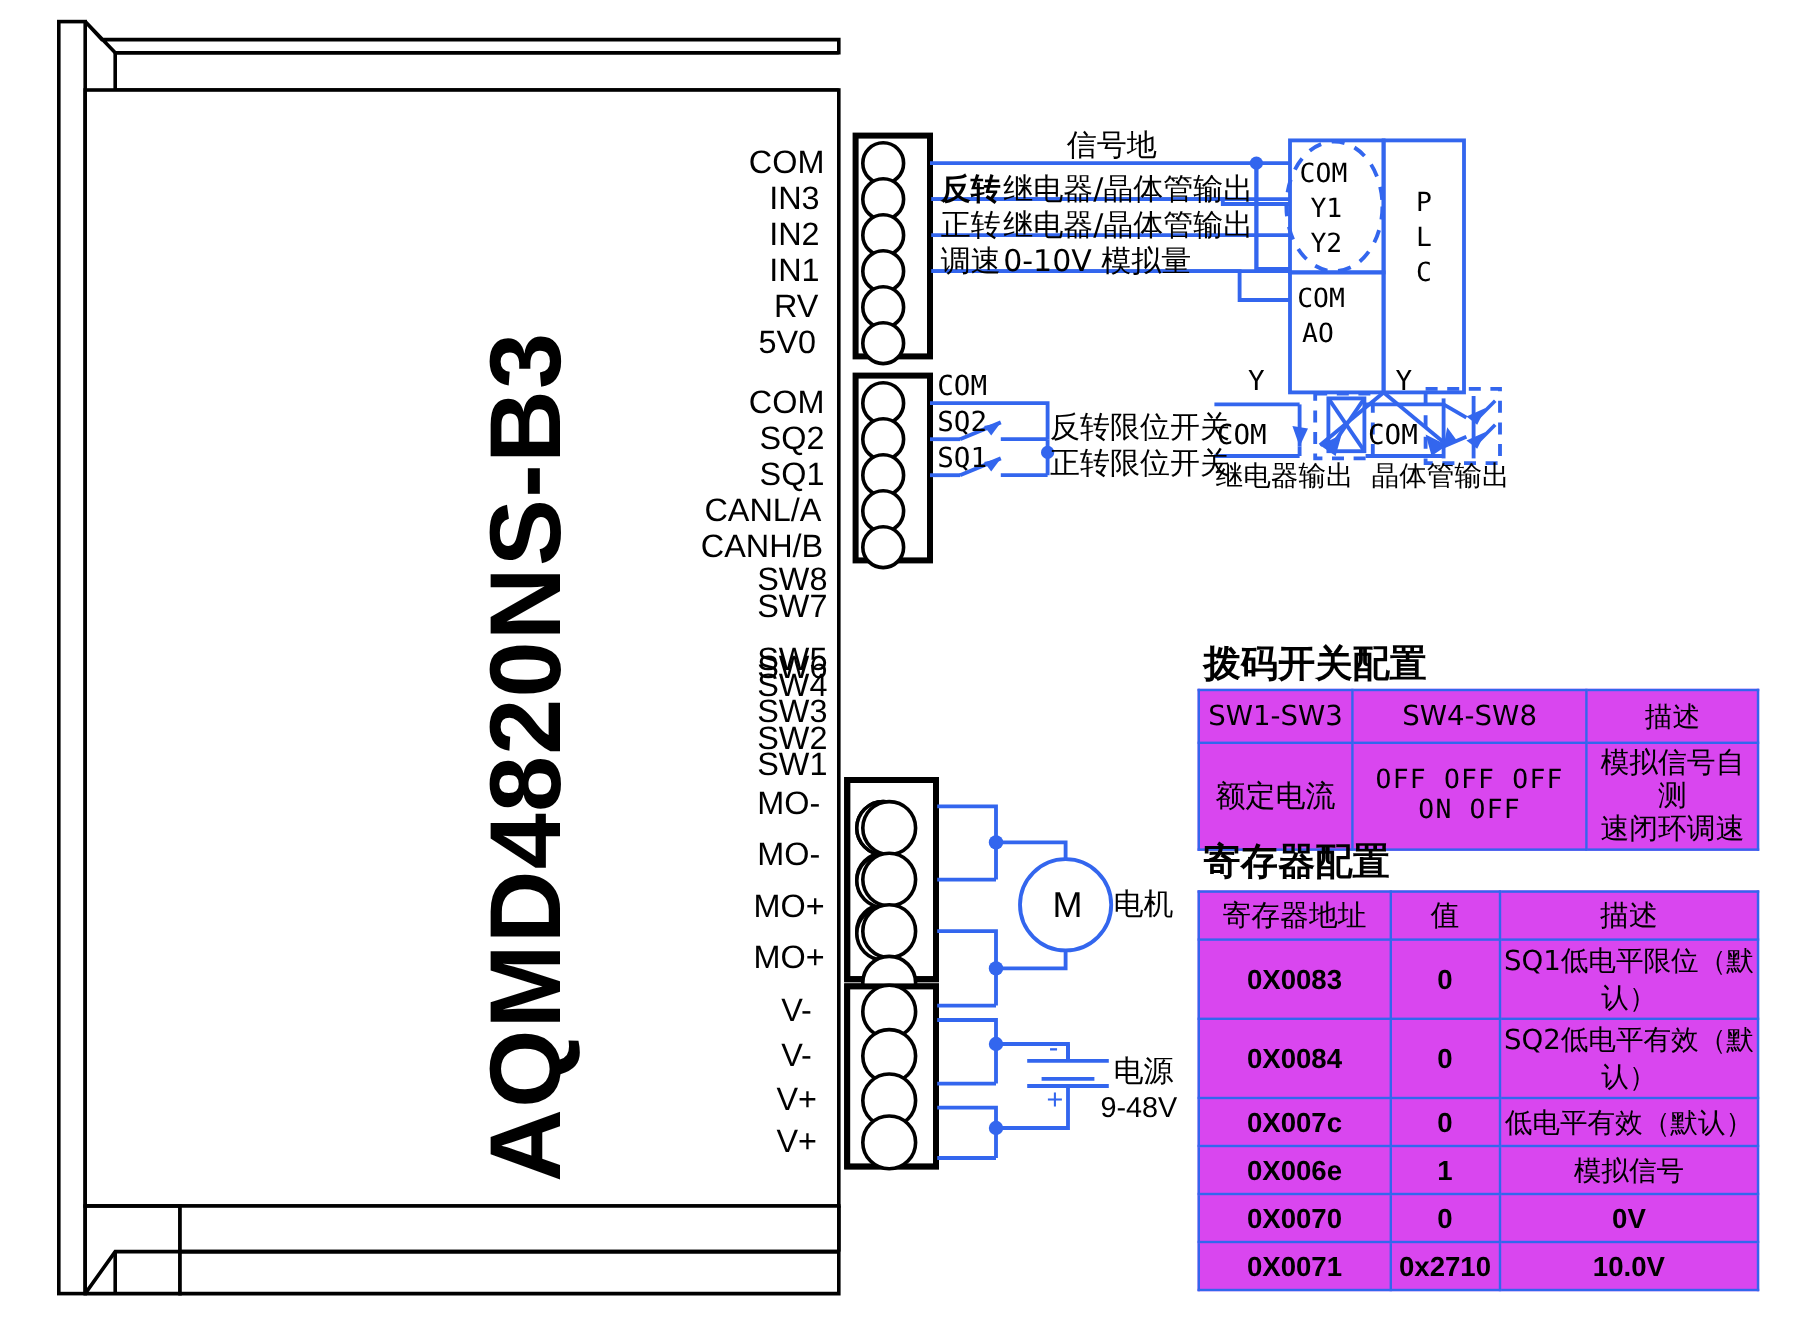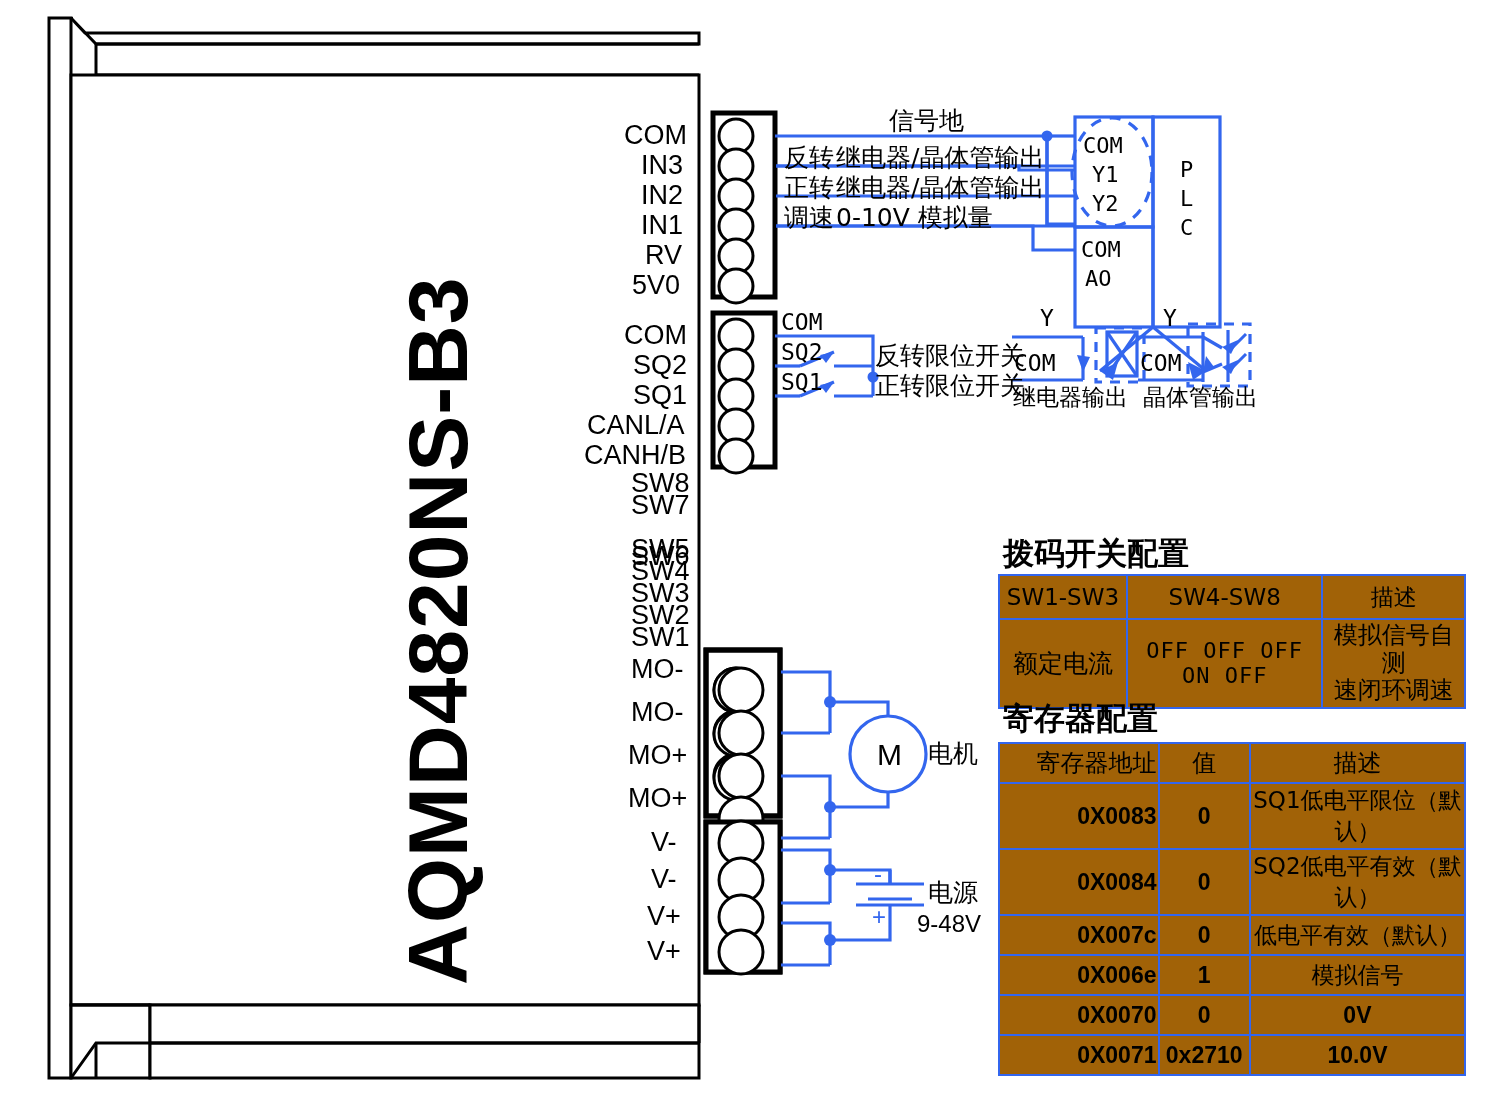--- a/index.html
+++ b/index.html
@@ -9,35 +9,35 @@
   svg.layer{position:absolute;left:0;top:0;width:1500px;height:1101px;overflow:visible;}
   .txt{position:absolute;white-space:nowrap;line-height:1;}
   .pinlbl{font-size:27px;letter-spacing:0px;}
   .wirelbl-mono{font-size:23px;font-family:"DejaVu Sans Mono","Liberation Mono",monospace;}
   .plclbl{font-size:22px;font-family:"DejaVu Sans Mono","Liberation Mono",monospace;}
   .cn{font-size:25px;font-family:"DejaVu Sans","Liberation Sans",sans-serif;}
   .cn-sm{font-size:23px;font-family:"DejaVu Sans","Liberation Sans",sans-serif;}
   .sect-title{font-size:31px;font-weight:bold;font-family:"DejaVu Sans","Liberation Sans",sans-serif;}
   .devname{position:absolute;font-size:84px;font-weight:bold;letter-spacing:1px;
            transform-origin:0 0;transform:rotate(-90deg);}
-  table.cfg{position:absolute;border-collapse:collapse;background:#a16207;}
+  table.cfg{position:absolute;border-collapse:collapse;background:#d946ef;}
   table.cfg td{border:2px solid #3366ee;text-align:center;vertical-align:middle;
                font-family:"DejaVu Sans","Liberation Sans",sans-serif;}
   .hdr td{font-size:23px;padding:4px 2px;}
   .dipw{width:468px;}
   .dipw td{height:34px;}
   .dipw .c0{width:126px;}
   .dipw .c1{width:198px;}
   .dipw .c2{width:144px;}
   .dipw .mono{font-family:"DejaVu Sans Mono","Liberation Mono",monospace;font-size:22px;letter-spacing:1px;margin-left:24px;}
   .dipw .big{font-size:25px;}
   .dipw .two{font-size:24px;line-height:1.15;padding:2px;}
   .regw{width:468px;}
   .regw td{height:36px;font-size:23px;}
-  .regw .rc0{width:160px;text-align:right;}
+  .regw .rc0{width:160px;}
   .regw .rc1{width:88px;}
   .regw .rc2{width:220px;}
   .regw .bold{font-weight:bold;font-family:"Liberation Sans","DejaVu Sans",sans-serif;}
   .hdrrow td{font-size:24px;}
 </style>
 </head>
 <body>
 
 <div class="stage">
 
@@ -297,21 +297,21 @@
 
   <div>
     <div class="txt pinlbl" style="left:651px;top:829px;">V-</div>
     <div class="txt pinlbl" style="left:651px;top:866px;">V-</div>
     <div class="txt pinlbl" style="left:647px;top:903px;">V+</div>
     <div class="txt pinlbl" style="left:647px;top:938px;">V+</div>
   </div>
 
   <div class="txt cn" style="left:889px;top:108px;">信号地</div>
 
-  <div class="txt cn" style="left:784px;top:145px;">反转</div>
+  <div class="txt cn" style="left:784px;top:145px;font-weight:bold;">反转</div>
   <div class="txt cn" style="left:836px;top:145px;">继电器/晶体管输出</div>
 
   <div class="txt cn" style="left:784px;top:175px;">正转</div>
   <div class="txt cn" style="left:836px;top:175px;">继电器/晶体管输出</div>
 
   <div class="txt cn" style="left:784px;top:205px;">调速</div>
   <div class="txt cn" style="left:836px;top:205px;">0-10V 模拟量</div>
 
   <div class="txt wirelbl-mono" style="left:781px;top:311px;">COM</div>
   <div class="txt wirelbl-mono" style="left:781px;top:341px;">SQ2</div>

